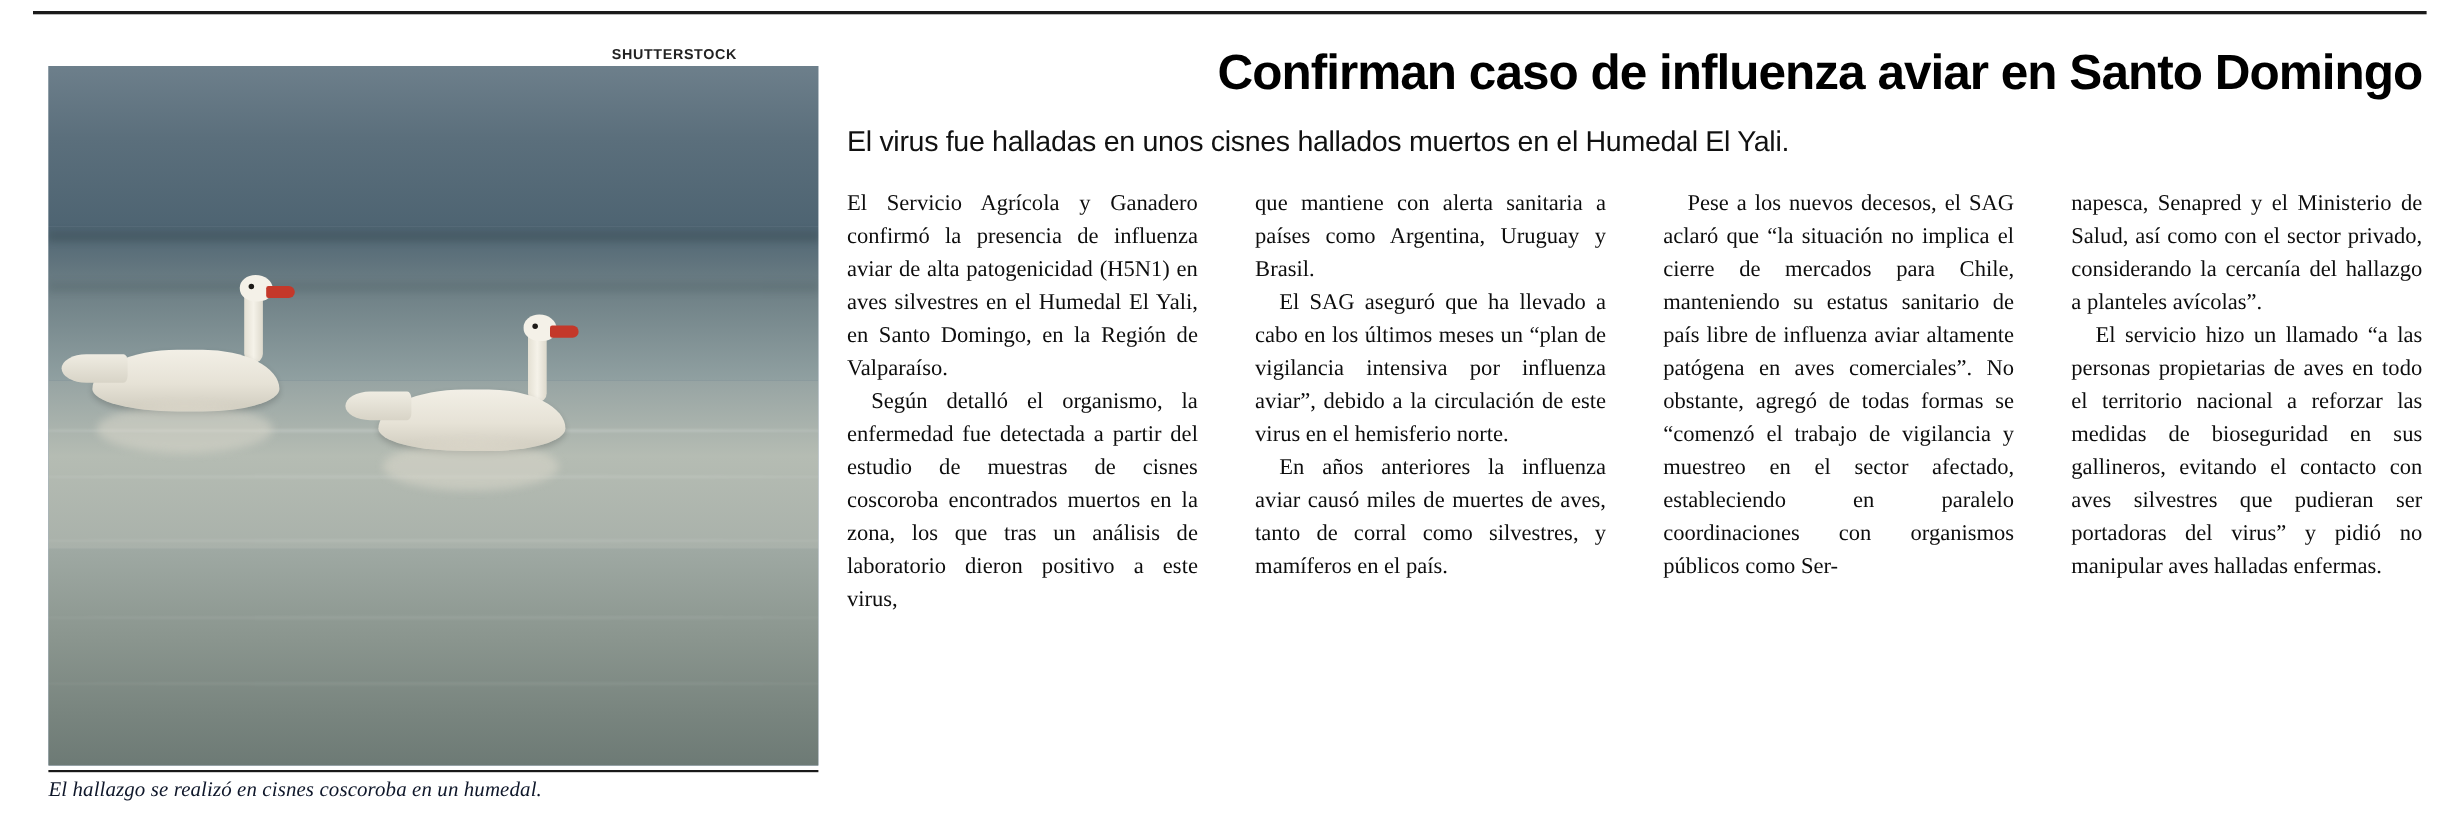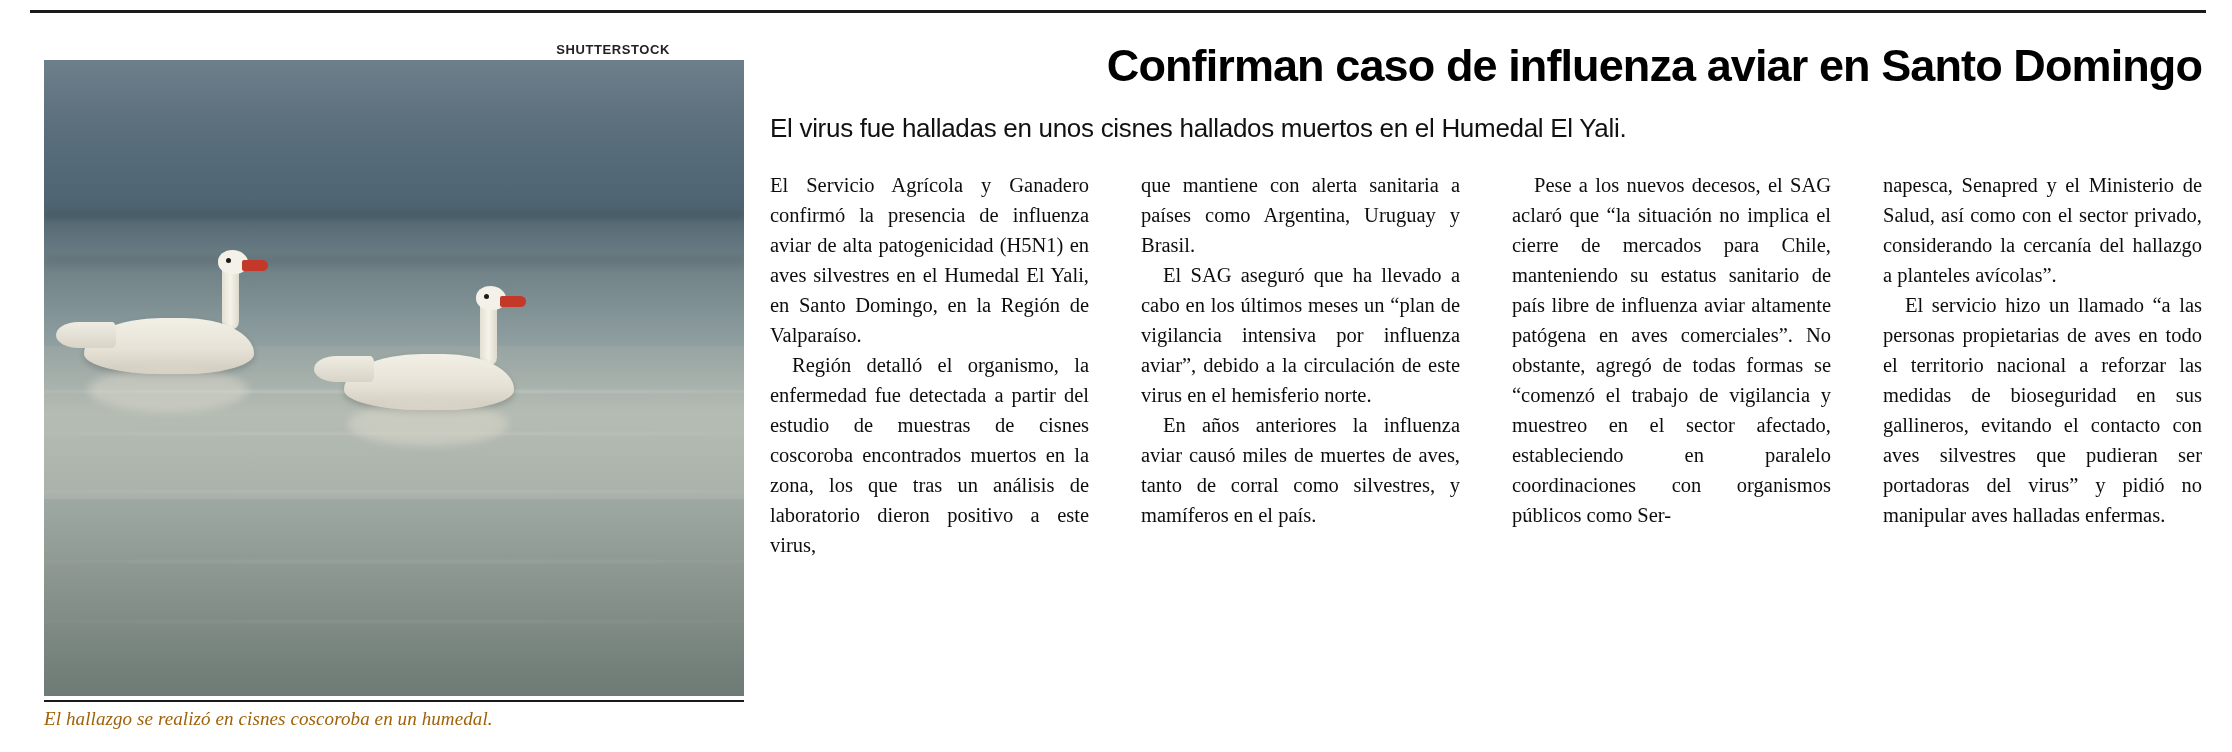--- a/index.html
+++ b/index.html
@@ -150,21 +150,21 @@
   .caption-rule {
     width: 700px;
     height: 2px;
     background: #1a1a1a;
     margin-top: 4px;
   }
   .caption {
     font-family: "Liberation Serif", serif;
     font-style: italic;
     font-size: 19px;
-    color: #a16207;
+    color: #0f172a;
     padding-top: 6px;
     letter-spacing: 0.1px;
   }
   
   .article {
     position: absolute;
     left: 770px;
     top: 42px;
     width: 1432px;
   }
@@ -254,21 +254,21 @@
     <div class="caption-rule"></div>
     <div class="caption">El hallazgo se realizó en cisnes coscoroba en un humedal.</div>
   </div>
 
   <div class="article">
     <h1 class="headline">Confirman caso de influenza aviar en Santo Domingo</h1>
     <h2 class="subhead">El virus fue halladas en unos cisnes hallados muertos en el Humedal El Yali.</h2>
     <div class="columns">
       <div class="col">
         <p>El Servicio Agrícola y Ganadero confirmó la presencia de influenza aviar de alta patogenicidad (H5N1) en aves silvestres en el Humedal El Yali, en Santo Domingo, en la Región de Valparaíso.</p>
-        <p>Región detalló el organismo, la enfermedad fue detectada a partir del estudio de muestras de cisnes coscoroba encontrados muertos en la zona, los que tras un análisis de laboratorio dieron positivo a este virus,</p>
+        <p>Según detalló el organismo, la enfermedad fue detectada a partir del estudio de muestras de cisnes coscoroba encontrados muertos en la zona, los que tras un análisis de laboratorio dieron positivo a este virus,</p>
       </div>
       <div class="col">
         <p>que mantiene con alerta sanitaria a países como Argentina, Uruguay y Brasil.</p>
         <p>El SAG aseguró que ha llevado a cabo en los últimos meses un “plan de vigilancia intensiva por influenza aviar”, debido a la circulación de este virus en el hemisferio norte.</p>
         <p>En años anteriores la influenza aviar causó miles de muertes de aves, tanto de corral como silvestres, y mamíferos en el país.</p>
       </div>
       <div class="col">
         <p style="text-indent:22px;">Pese a los nuevos decesos, el SAG aclaró que “la situación no implica el cierre de mercados para Chile, manteniendo su estatus sanitario de país libre de influenza aviar altamente patógena en aves comerciales”. No obstante, agregó de todas formas se “comenzó el trabajo de vigilancia y muestreo en el sector afectado, estableciendo en paralelo coordinaciones con organismos públicos como Ser-</p>
       </div>
       <div class="col">

